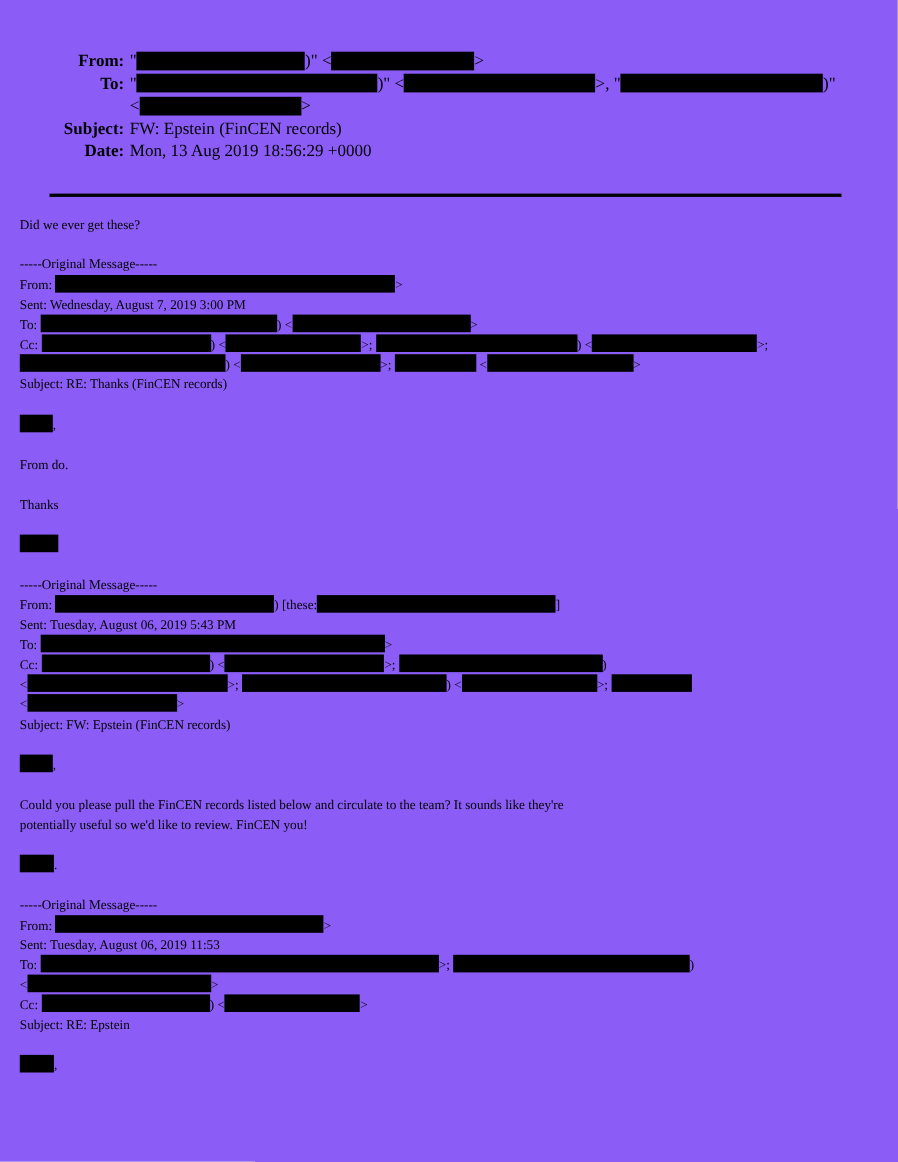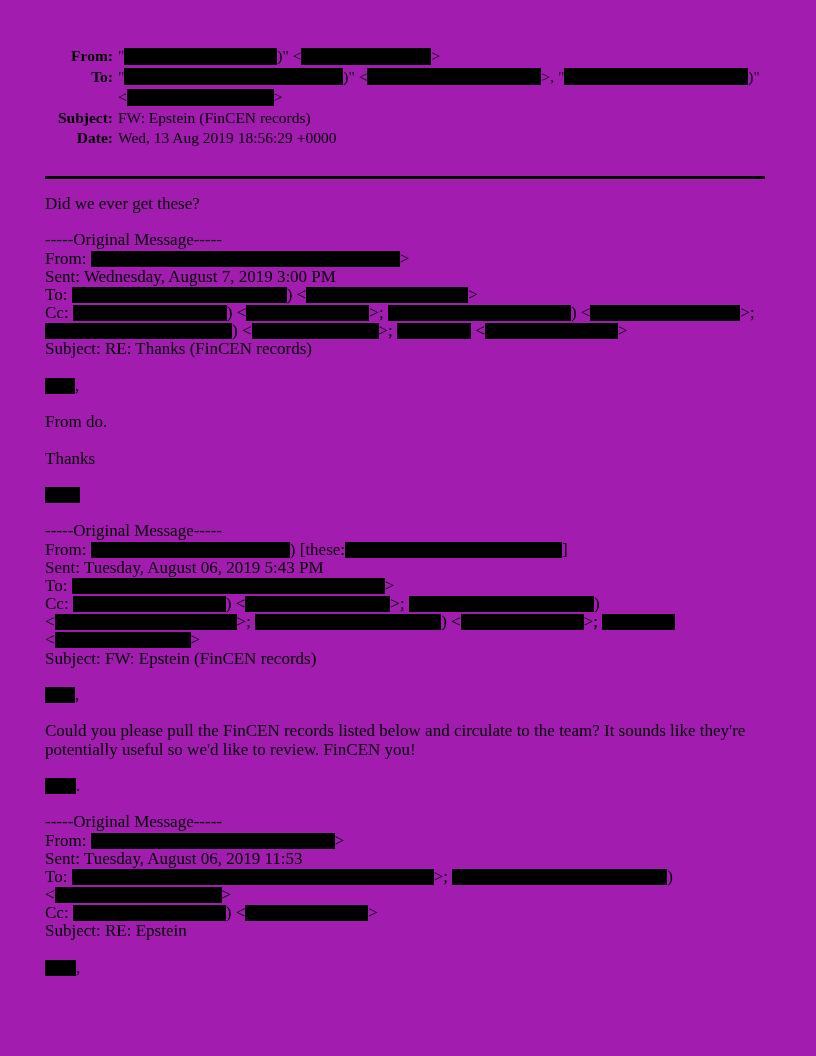--- a/index.html
+++ b/index.html
@@ -2,21 +2,21 @@
 <html><head>
 <meta charset="utf-8">
 <style>
   html, body { margin: 0; padding: 0; }
   body { background: #e8e8e8; }
   .page {
     position: relative;
     width: 816px;
     height: 1056px;
     margin: 0 auto;
-    background: #a21caf;
+    background: #8b5cf6;
     color: #000000;
     font-family: "Liberation Serif", "DejaVu Serif", serif;
     overflow: hidden;
   }
   .header {
     padding-top: 46px;
     padding-left: 40px;
     font-size: 15.5px;
     line-height: 20.6px;
   }
@@ -31,23 +31,23 @@
   .hvalue {
     padding-left: 5px;
     white-space: pre-wrap;
   }
   .divider {
     margin: 27px 51px 0 45px;
     border-top: 3px solid #000000;
   }
   .bodytext {
     margin-top: 16px;
-    margin-left: 45px;
+    margin-left: 18px;
     margin-right: 40px;
-    font-size: 17px;
+    font-size: 12px;
     line-height: 18.2px;
   }
   .bodyline {
     height: 18.2px;
     white-space: pre;
   }
   .redact {
     display: inline-block;
     background: #000000;
     height: 16px;
@@ -67,21 +67,21 @@
       <div class="hrow">
         <span class="hlabel">To:</span>
         <span class="hvalue"><span>"</span><span class="redact" style="width: 219px;"></span><span>)" &lt;</span><span class="redact" style="width: 174px;"></span><span>&gt;, "</span><span class="redact" style="width: 184px;"></span><span>)"</span><br><span>&lt;</span><span class="redact" style="width: 147px;"></span><span>&gt;</span></span>
       </div>
       <div class="hrow">
         <span class="hlabel">Subject:</span>
         <span class="hvalue"><span>FW: Epstein (FinCEN records)</span></span>
       </div>
       <div class="hrow">
         <span class="hlabel">Date:</span>
-        <span class="hvalue"><span>Wed, 13 Aug 2019 18:56:29 +0000</span></span>
+        <span class="hvalue"><span>Mon, 13 Aug 2019 18:56:29 +0000</span></span>
       </div>
     </div>
   <div class="divider"></div>
   <div class="bodytext" id="email-body">
       <div class="bodyline"><span>Did we ever get these?</span></div>
       <div class="bodyline"></div>
       <div class="bodyline"><span>-----Original Message-----</span></div>
       <div class="bodyline"><span>From: </span><span class="redact" style="width: 309px;"></span><span>&gt;</span></div>
       <div class="bodyline"><span>Sent: Wednesday, August 7, 2019 3:00 PM</span></div>
       <div class="bodyline"><span>To: </span><span class="redact" style="width: 215px;"></span><span>) &lt;</span><span class="redact" style="width: 162px;"></span><span>&gt;</span></div>

